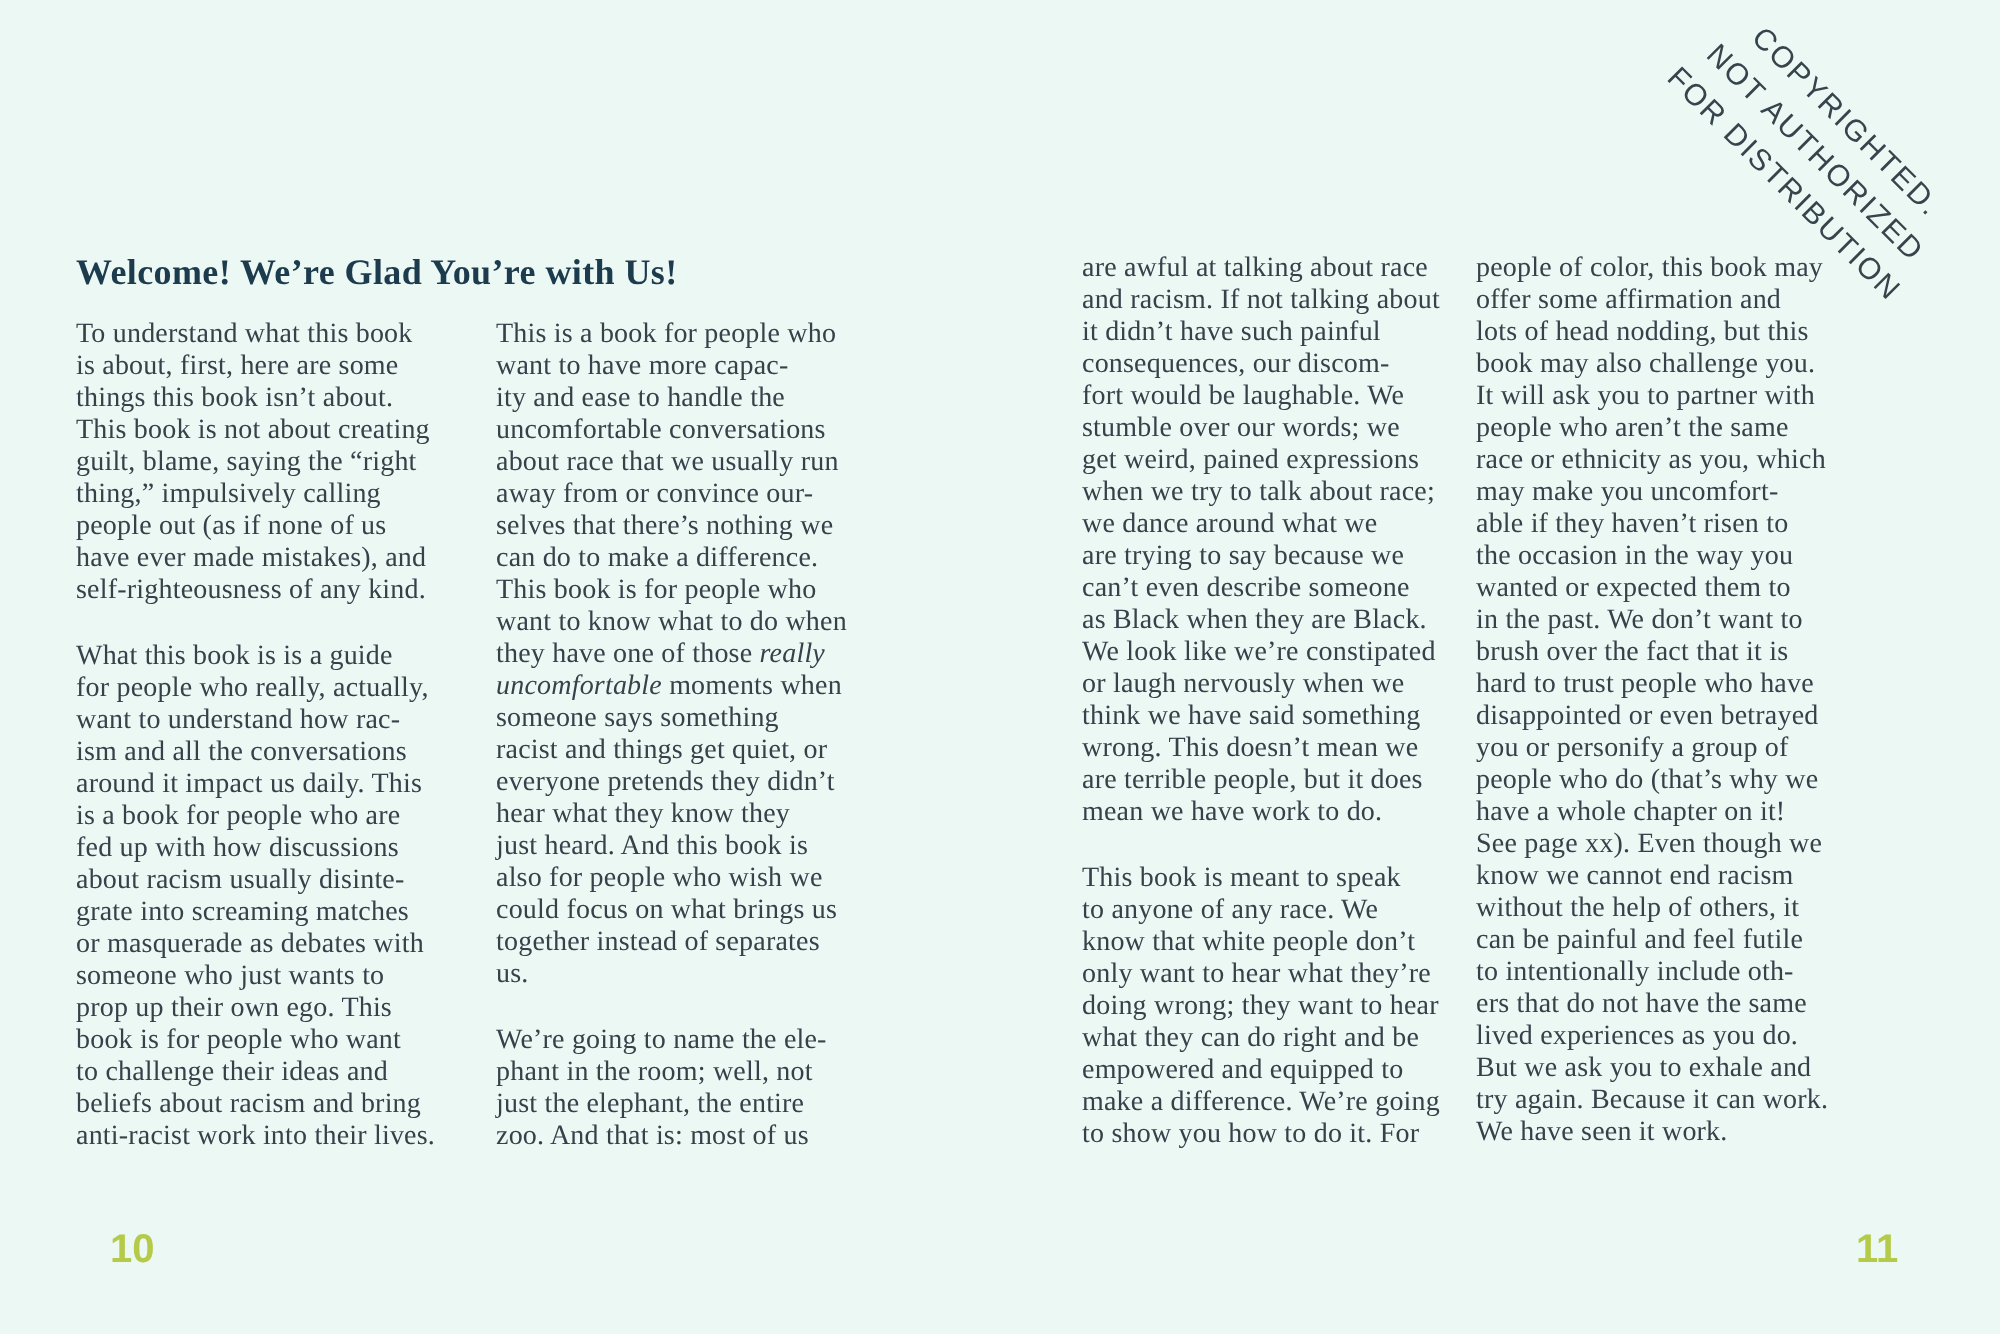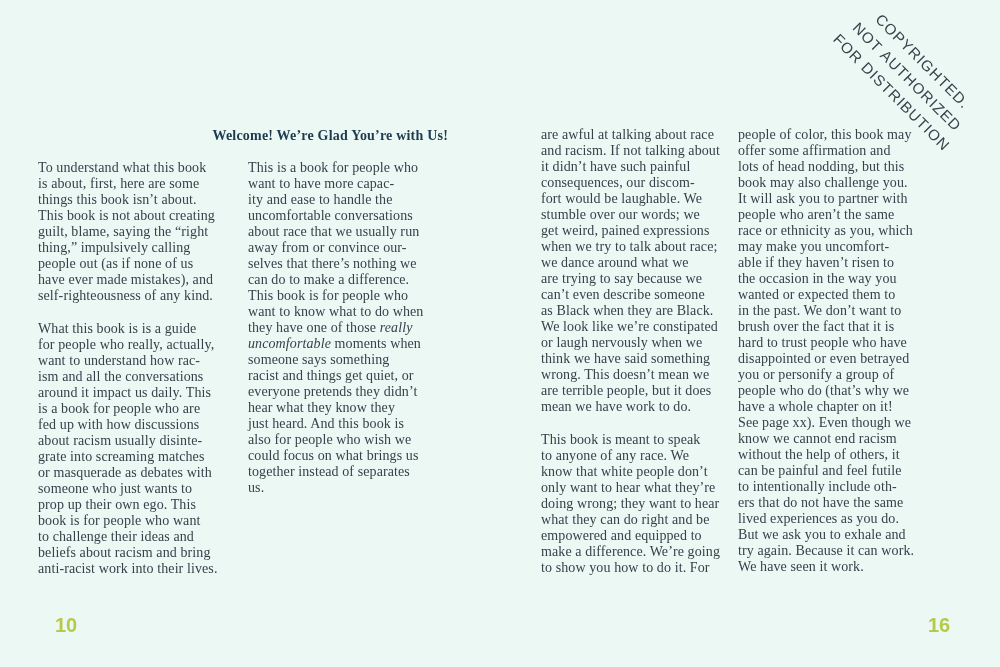--- a/index.html
+++ b/index.html
@@ -10,22 +10,22 @@
     background: #ecf8f4;
     overflow: hidden;
     font-family: "Liberation Serif", serif;
   }
   .page { position: absolute; top: 0; }
   .page-left  { left: 38px;  width: 410px; }
   .page-right { left: 541px; width: 402px; }
 
   .title {
     margin: 124px 0 0 0;
-    text-align: right;
-    font-size: 14px;
+    text-align: left;
+    font-size: 18px;
     line-height: 24px;
     font-weight: 700;
     color: #1c3b4d;
     letter-spacing: 0.2px;
     font-family: "Liberation Serif", serif;
   }
 
   .columns { display: flex; margin-top: 9px; }
   .page-left  .columns { gap: 10px; margin-top: 12px; }
   .page-right .columns { gap: 0; margin-top: 127px; }
@@ -74,38 +74,39 @@
 
   <section class="page page-left">
     <h1 class="title">Welcome! We’re Glad You’re with Us!</h1>
     <div class="columns">
       <div class="col">
           <p class="para">To understand what this book<br>is about, first, here are some<br>things this book isn’t about.<br>This book is not about creating<br>guilt, blame, saying the “right<br>thing,” impulsively calling<br>people out (as if none of us<br>have ever made mistakes), and<br>self-righteousness of any kind.</p>
           <p class="para">What this book is is a guide<br>for people who really, actually,<br>want to understand how rac-<br>ism and all the conversations<br>around it impact us daily. This<br>is a book for people who are<br>fed up with how discussions<br>about racism usually disinte-<br>grate into screaming matches<br>or masquerade as debates with<br>someone who just wants to<br>prop up their own ego. This<br>book is for people who want<br>to challenge their ideas and<br>beliefs about racism and bring<br>anti-racist work into their lives.</p>
         </div>
       <div class="col">
           <p class="para">This is a book for people who<br>want to have more capac-<br>ity and ease to handle the<br>uncomfortable conversations<br>about race that we usually run<br>away from or convince our-<br>selves that there’s nothing we<br>can do to make a difference.<br>This book is for people who<br>want to know what to do when<br>they have one of those <em>really</em><br><em>uncomfortable</em> moments when<br>someone says something<br>racist and things get quiet, or<br>everyone pretends they didn’t<br>hear what they know they<br>just heard. And this book is<br>also for people who wish we<br>could focus on what brings us<br>together instead of separates<br>us.</p>
+          <p class="para">We’re going to name the ele-<br>phant in the room; well, not<br>just the elephant, the entire<br>zoo. And that is: most of us</p>
         </div>
     </div>
   </section>
 
   <section class="page page-right">
     <div class="columns">
       <div class="col">
           <p class="para">are awful at talking about race<br>and racism. If not talking about<br>it didn’t have such painful<br>consequences, our discom-<br>fort would be laughable. We<br>stumble over our words; we<br>get weird, pained expressions<br>when we try to talk about race;<br>we dance around what we<br>are trying to say because we<br>can’t even describe someone<br>as Black when they are Black.<br>We look like we’re constipated<br>or laugh nervously when we<br>think we have said something<br>wrong. This doesn’t mean we<br>are terrible people, but it does<br>mean we have work to do.</p>
           <p class="para">This book is meant to speak<br>to anyone of any race. We<br>know that white people don’t<br>only want to hear what they’re<br>doing wrong; they want to hear<br>what they can do right and be<br>empowered and equipped to<br>make a difference. We’re going<br>to show you how to do it. For</p>
         </div>
       <div class="col">
           <p class="para">people of color, this book may<br>offer some affirmation and<br>lots of head nodding, but this<br>book may also challenge you.<br>It will ask you to partner with<br>people who aren’t the same<br>race or ethnicity as you, which<br>may make you uncomfort-<br>able if they haven’t risen to<br>the occasion in the way you<br>wanted or expected them to<br>in the past. We don’t want to<br>brush over the fact that it is<br>hard to trust people who have<br>disappointed or even betrayed<br>you or personify a group of<br>people who do (that’s why we<br>have a whole chapter on it!<br>See page xx). Even though we<br>know we cannot end racism<br>without the help of others, it<br>can be painful and feel futile<br>to intentionally include oth-<br>ers that do not have the same<br>lived experiences as you do.<br>But we ask you to exhale and<br>try again. Because it can work.<br>We have seen it work.</p>
         </div>
     </div>
   </section>
 
   <div class="pagenum pagenum-left">10</div>
-  <div class="pagenum pagenum-right">16</div>
+  <div class="pagenum pagenum-right">11</div>
 
   <div class="watermark">
     <div>COPYRIGHTED.</div>
     <div>NOT AUTHORIZED</div>
     <div>FOR DISTRIBUTION</div>
   </div>
 
 </div>
 
 </body></html>

